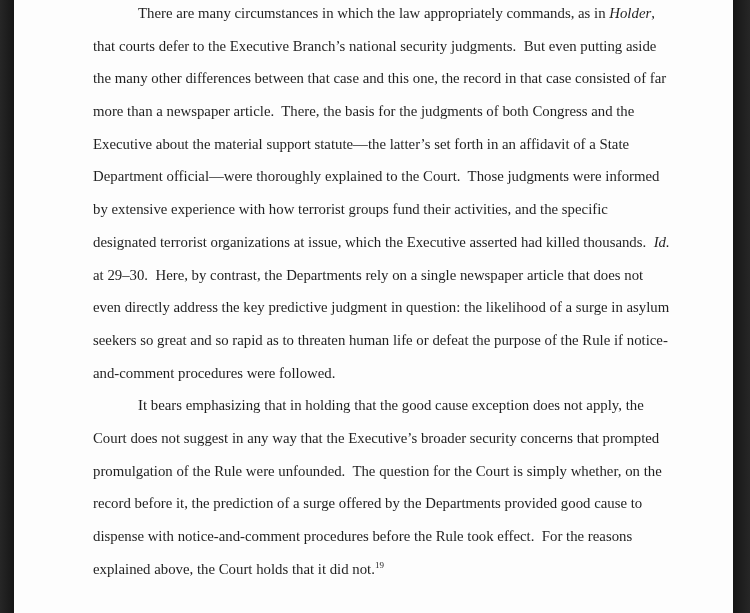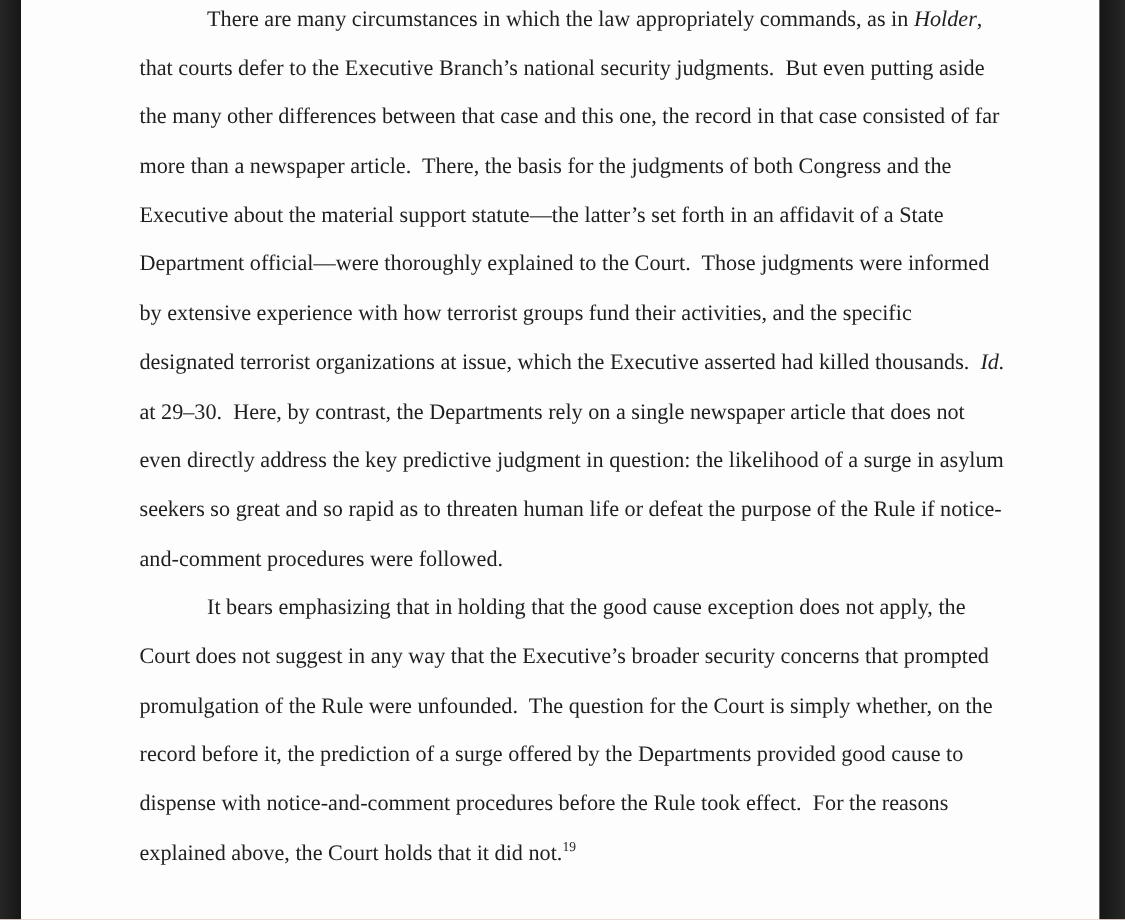--- a/index.html
+++ b/index.html
@@ -5,21 +5,21 @@
   html, body {
     margin: 0;
     padding: 0;
     background: #fdfdfd;
   }
   .screen {
     position: relative;
     width: 750px;
     height: 613px;
     overflow: hidden;
-    background: #ef4444;
+    background: #86efac;
     font-family: "Liberation Serif", "DejaVu Serif", serif;
   }
   .edge-bar {
     position: absolute;
     top: 0;
     bottom: 0;
     background: linear-gradient(90deg, #262626, #161616);
   }
   .edge-bar.left  { left: 0;  width: 14px; }
   .edge-bar.right { right: 0; width: 17px; background: linear-gradient(90deg, #161616, #262626); }

